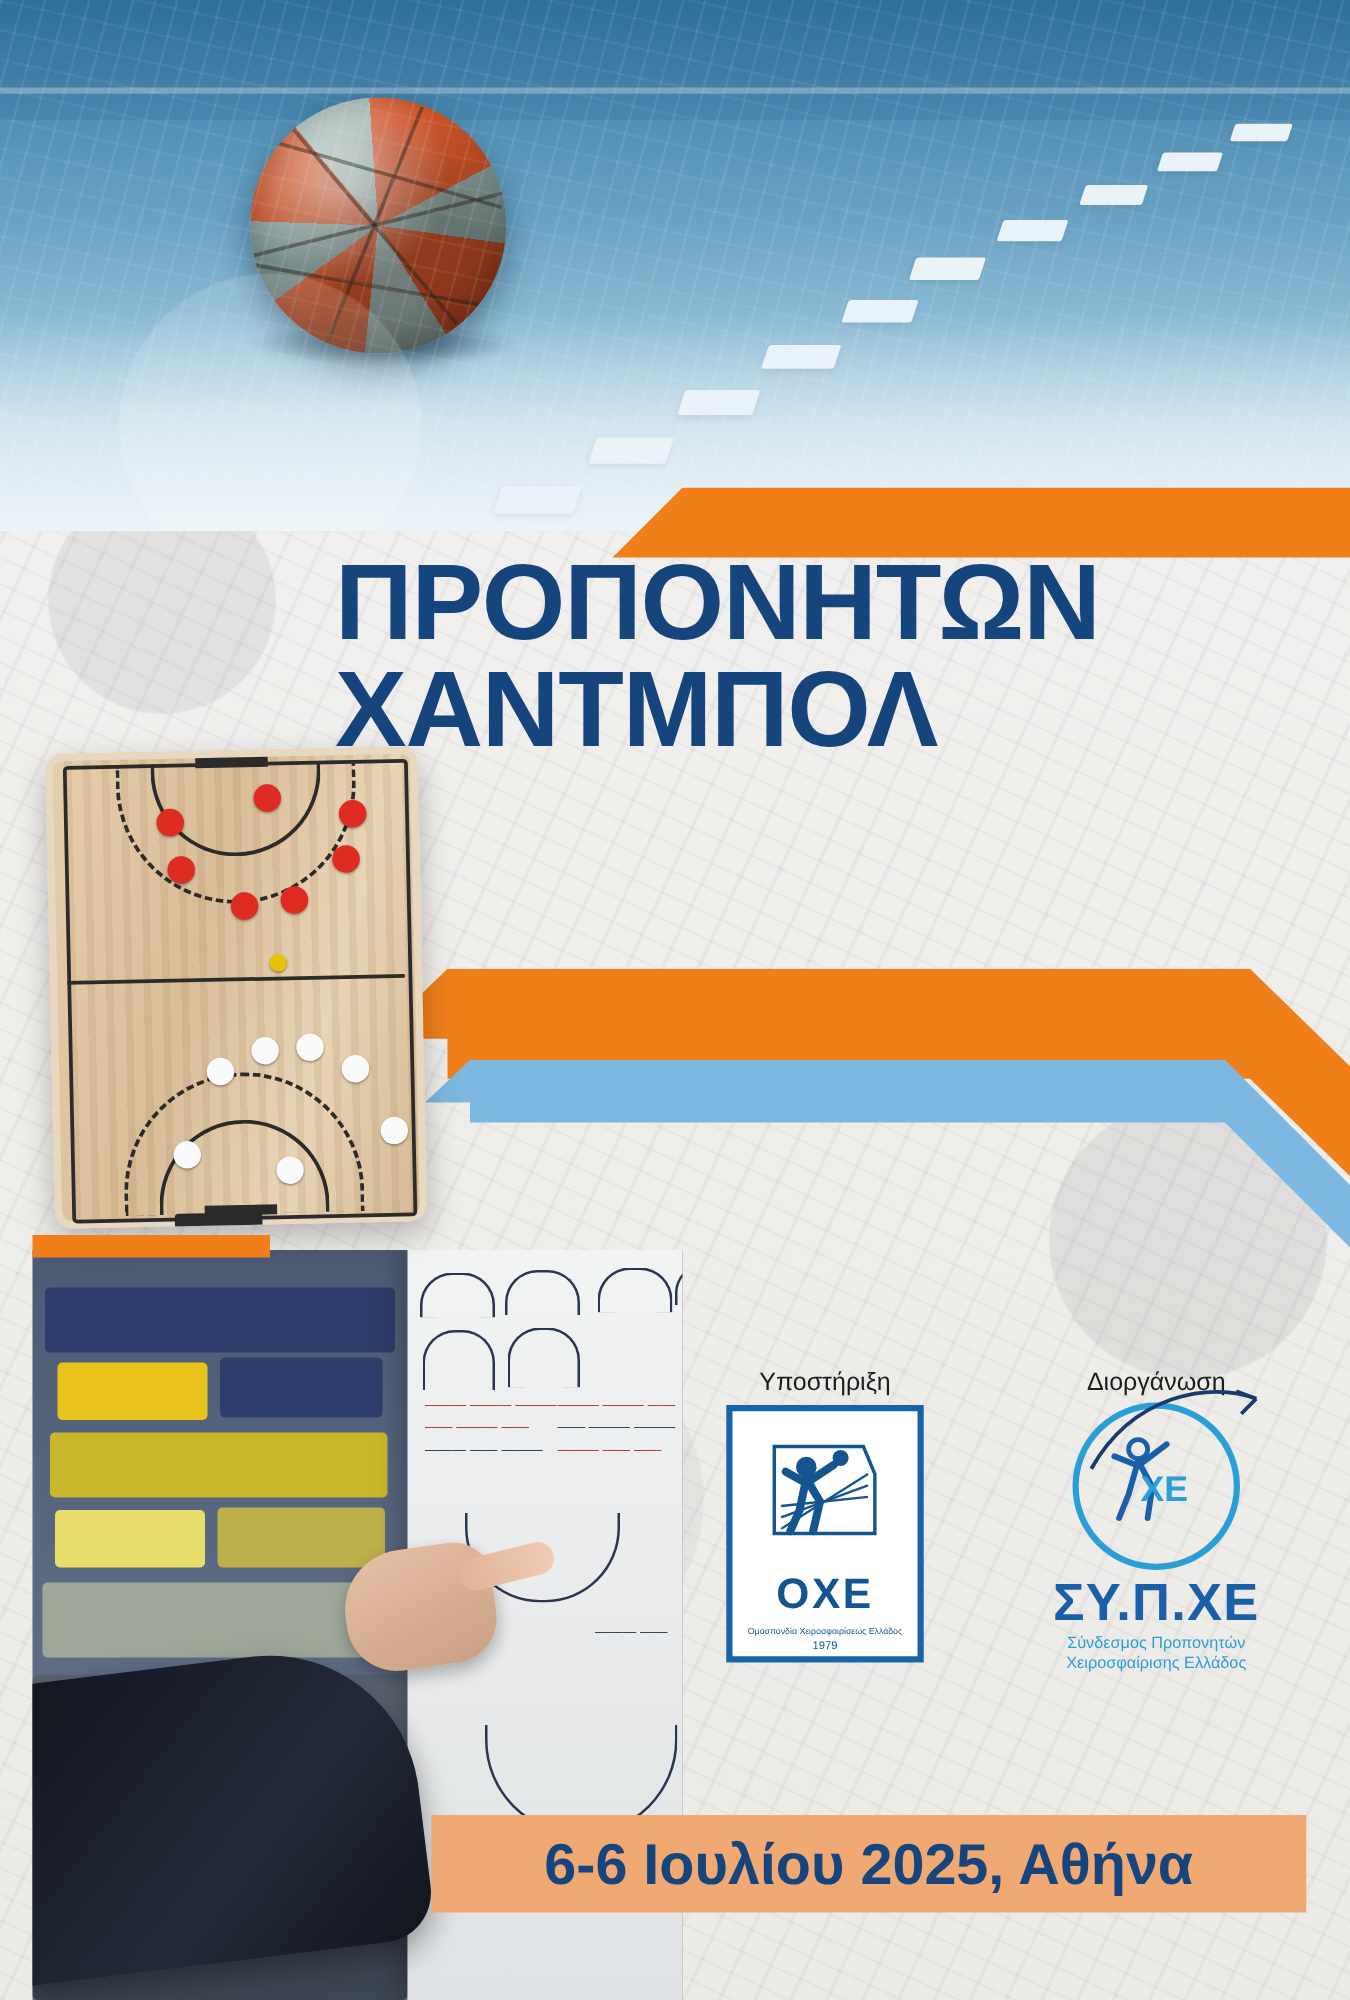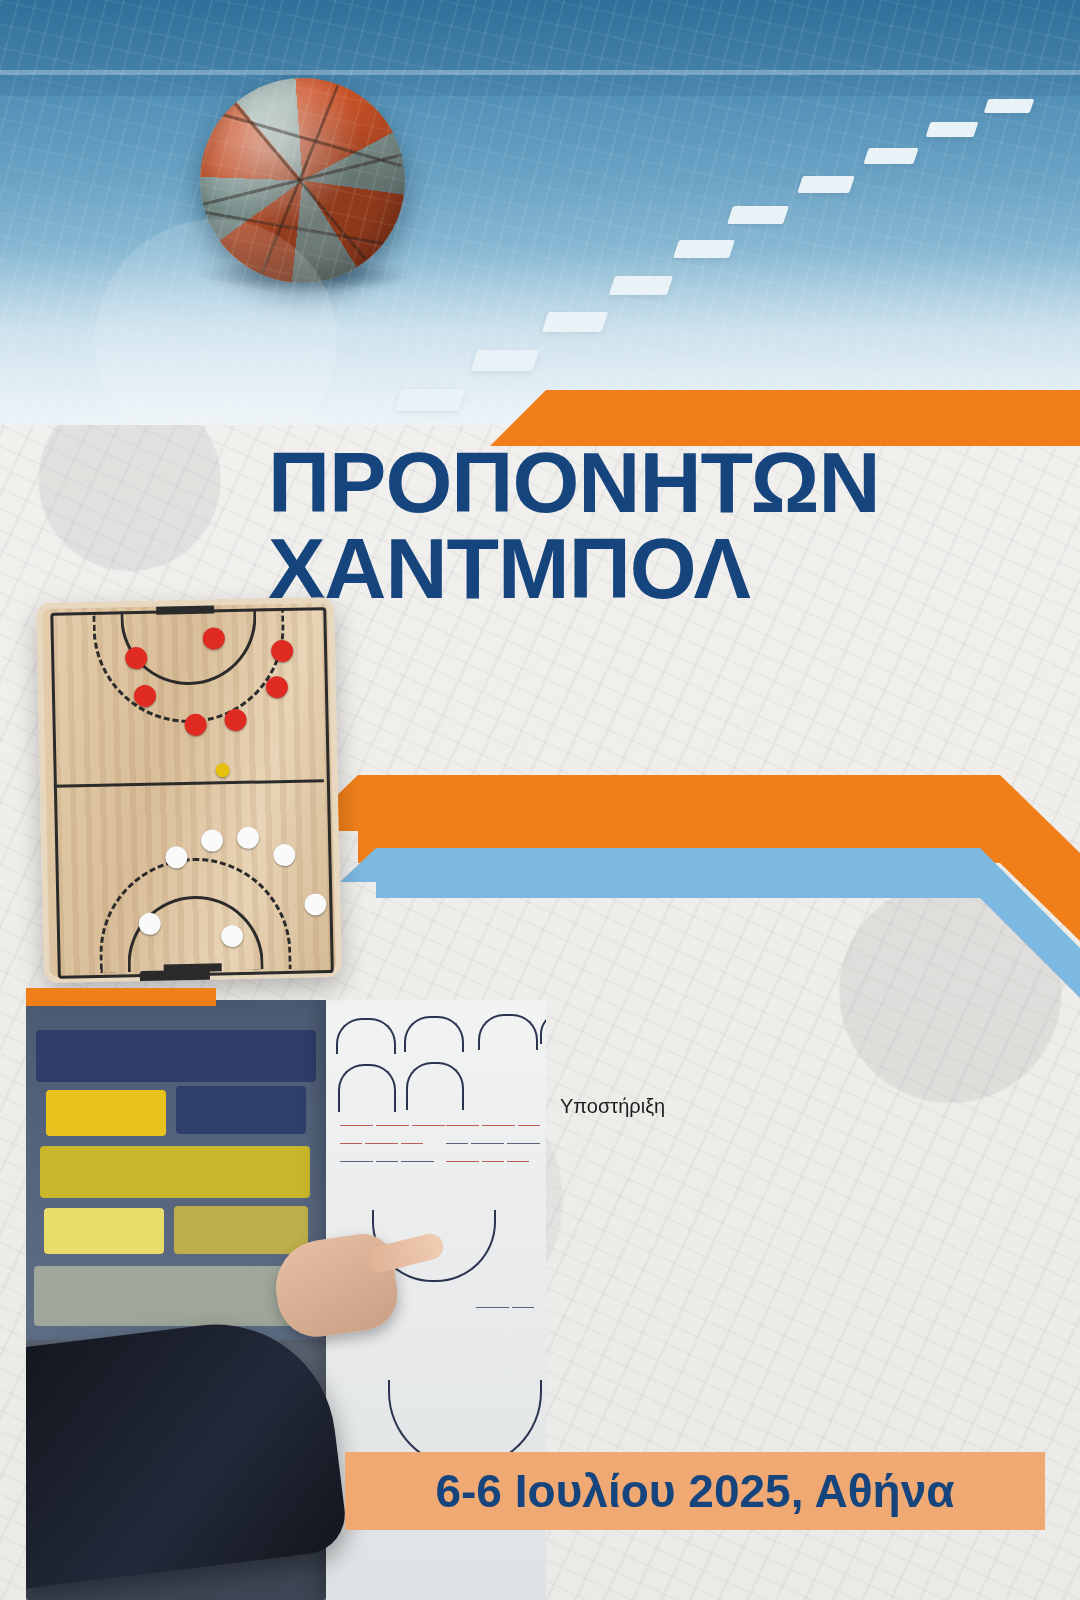--- a/index.html
+++ b/index.html
@@ -134,21 +134,21 @@
     position:absolute;left:340px;top:240px;width:78px;height:26px;
     background:linear-gradient(90deg,#dfb295,#f0cdb4);
     border-radius:14px;transform:rotate(-14deg);
   }
   .photo2-top-orange{
     position:absolute;left:26px;top:988px;width:190px;height:18px;background:#f07f1a;z-index:7;
   }
 
   
   .logos{position:absolute;left:560px;top:1095px;width:480px;z-index:7;}
-  .logo-cap{font-size:20px;color:#1d1d1d;text-align:left;}
+  .logo-cap{font-size:20px;color:#1d1d1d;text-align:center;}
   .oxe-box{
     width:148px;height:196px;background:#fff;border:5px solid #1663a8;margin:6px auto 0;
     position:relative;
   }
   .oxe-text{position:absolute;left:0;right:0;bottom:30px;text-align:center;color:#14558f;font-weight:bold;font-size:34px;letter-spacing:2px;}
   .oxe-sub{position:absolute;left:0;right:0;bottom:16px;text-align:center;color:#14558f;font-size:7px;}
   .oxe-year{position:absolute;left:0;right:0;bottom:4px;text-align:center;color:#14558f;font-size:9px;}
   .sypxe-circle{
     width:124px;height:124px;border-radius:50%;border:5px solid #2a9ed6;margin:4px auto 0;position:relative;
   }
@@ -279,21 +279,54 @@
   <div class="arm"></div>
   <div class="hand"></div>
   <div class="finger"></div>
 </div>
 
 <div class="logos">
   <div style="display:flex;justify-content:space-between;align-items:flex-start;">
 
     <div style="width:200px;">
       <div class="logo-cap">Υποστήριξη</div>
+      <div class="oxe-box">
+        <svg viewBox="0 0 140 120" style="position:absolute;left:6px;top:8px;width:128px;height:110px;">
+          <path d="M30 98 L30 22 L108 22 L118 46 L118 98 Z" fill="none" stroke="#14558f" stroke-width="3"></path>
+          <path d="M36 94 L112 46" stroke="#14558f" stroke-width="2"></path>
+          <path d="M36 84 L112 56" stroke="#14558f" stroke-width="2"></path>
+          <path d="M36 74 L112 66" stroke="#14558f" stroke-width="2"></path>
+          <circle cx="58" cy="40" r="9" fill="#14558f"></circle>
+          <path d="M58 50 L52 78 L44 96 M58 50 L70 70 L64 96 M58 54 L40 44 M58 54 L82 38" stroke="#14558f" stroke-width="7" fill="none" stroke-linecap="round"></path>
+          <circle cx="88" cy="32" r="7" fill="#14558f"></circle>
+        </svg>
+        <div class="oxe-text">ΟΧΕ</div>
+        <div class="oxe-sub">Ομοσπονδία Χειροσφαιρίσεως Ελλάδος</div>
+        <div class="oxe-year">1979</div>
+      </div>
     </div>
 
+    <div style="width:230px;">
+      <div class="logo-cap">Διοργάνωση</div>
+      <div style="position:relative;height:140px;">
+        <div class="sypxe-circle">
+          <svg viewBox="0 0 120 120" style="position:absolute;left:0;top:0;width:114px;height:114px;">
+            <circle cx="50" cy="34" r="8" fill="none" stroke="#1a5fa8" stroke-width="4"></circle>
+            <path d="M50 44 L42 72 L34 92 M50 44 L62 66 L58 92 M50 48 L30 40 M50 48 L74 30" stroke="#1a5fa8" stroke-width="5" fill="none" stroke-linecap="round"></path>
+            <text x="52" y="78" font-family="Liberation Sans, sans-serif" font-size="30" font-weight="bold" fill="#2a9ed6">ΧΕ</text>
+          </svg>
+          <svg viewBox="0 0 130 80" style="position:absolute;left:4px;top:-18px;width:150px;height:80px;overflow:visible;">
+            <path d="M-4 66 C 30 6, 92 -4, 128 10" fill="none" stroke="#1a3a6b" stroke-width="3"></path>
+            <path d="M128 10 L112 4 M128 10 L116 22" fill="none" stroke="#1a3a6b" stroke-width="3"></path>
+          </svg>
+        </div>
+        <div class="sypxe-acr">ΣΥ.Π.ΧΕ</div>
+        <div class="sypxe-sub">Σύνδεσμος Προπονητών</div>
+        <div class="sypxe-sub">Χειροσφαίρισης Ελλάδος</div>
+      </div>
+    </div>
 
   </div>
 </div>
 
 <div class="date-bar">
   <span class="date-text">6-6 Ιουλίου 2025, Αθήνα</span>
 </div>
 
 </body></html>

